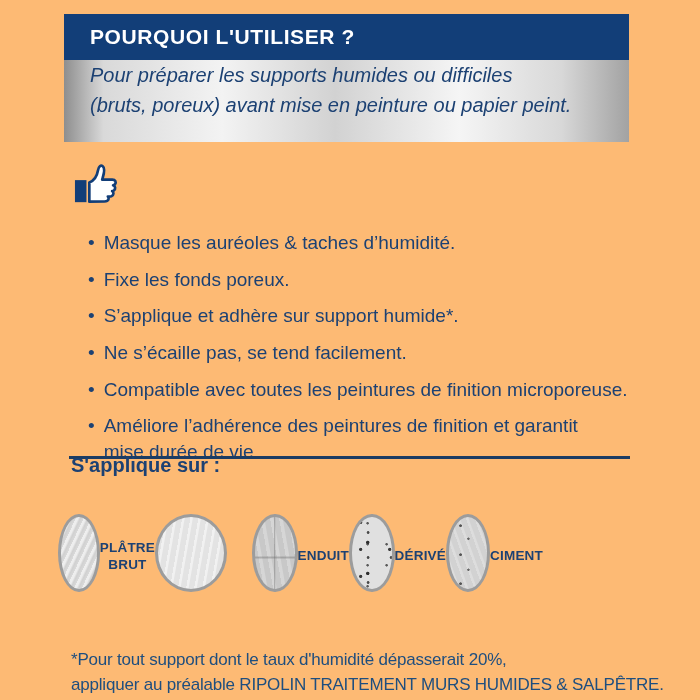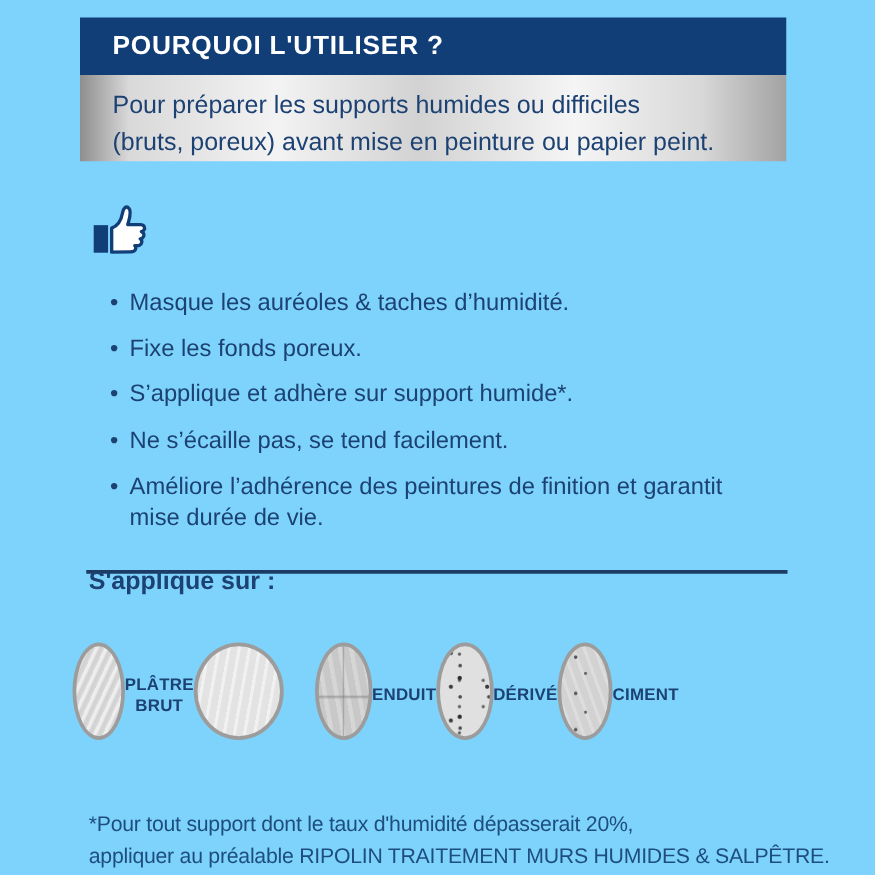--- a/index.html
+++ b/index.html
@@ -1,33 +1,33 @@
 <!DOCTYPE html>
 <html><head>
 <meta charset="utf-8">
 <style>
   html,body{margin:0;padding:0;background:#ffffff;}
   .page{
-    position:relative;width:700px;height:700px;background:#7dd3fc;
+    position:relative;width:700px;height:700px;background:#fdba74;
     font-family:"Liberation Sans",sans-serif;overflow:hidden;color:#1c4173;
   }
   
   .header-bar{
     position:absolute;left:64px;top:14px;width:565px;height:46px;
     background:#123e78;display:flex;align-items:center;
   }
   .header-bar .title{
     color:#ffffff;font-weight:bold;font-size:21px;letter-spacing:.6px;
     padding-left:26px;white-space:nowrap;
   }
   
   .intro-band{
-    position:absolute;left:64px;top:60px;width:565px;height:69px;
+    position:absolute;left:64px;top:60px;width:565px;height:82px;
     background:linear-gradient(90deg,#8e8e8e 0%,#d9d9d9 7%,#f3f3f3 28%,#d2d2d2 48%,#f5f5f5 70%,#d8d8d8 88%,#a2a2a2 100%);
-    display:flex;align-items:flex-end;
+    display:flex;align-items:flex-start;font-style:italic;
   }
   .intro-band .intro-text{
     color:#1c4173;font-size:20px;line-height:1.5;padding-left:26px;
     white-space:pre-line;font-weight:bold;font-weight:normal;
   }
   
   .benefits-head{position:absolute;left:74px;top:161px;display:flex;align-items:center;}
   .thumb-icon{width:46px;height:44px;color:#123e78;flex:0 0 auto;}
   .benefits-title{font-size:22px;font-weight:bold;color:#1c4173;margin-left:10px;margin-top:6px;}
   .benefits-list{
@@ -112,20 +112,21 @@
         <path d="M16 41.5 V21.5 C21 19.5 24 15 25 9 C25.7 4.5 28 3 30 4.5 C32.2 6.2 31.6 11 30 16.5 L29.4 18.5 H40 C43.2 18.5 44.3 21.2 42.8 23.2 C42.3 23.9 41.5 24.3 40.8 24.4 C43.4 25.3 43.6 28.4 41.6 29.8 C41.1 30.2 40.4 30.4 39.8 30.4 C41.9 31.7 41.5 34.7 39.3 35.7 C38.7 36 37.8 36.1 37 36.1 H35.3 C36.7 37.4 36.3 39.7 34.6 40.7 C33.9 41.1 32.9 41.3 31.8 41.3 Z" fill="#ffffff" stroke="currentColor" stroke-width="2.8" stroke-linejoin="round"></path>
       </svg>
     </span>
   </div>
 
   <ul class="benefits-list">
     <li>Masque les auréoles &amp; taches d’humidité.</li>
     <li>Fixe les fonds poreux.</li>
     <li>S’applique et adhère sur support humide*.</li>
     <li>Ne s’écaille pas, se tend facilement.</li>
+    <li>Compatible avec toutes les peintures de finition microporeuse.</li>
     <li>Améliore l’adhérence des peintures de finition et garantit
 mise durée de vie.</li>
   </ul>
 
   <div class="divider"></div>
 
   <div class="surfaces-title">S'applique sur :</div>
 
   <div class="surfaces-row">
     <div class="surface-item">

